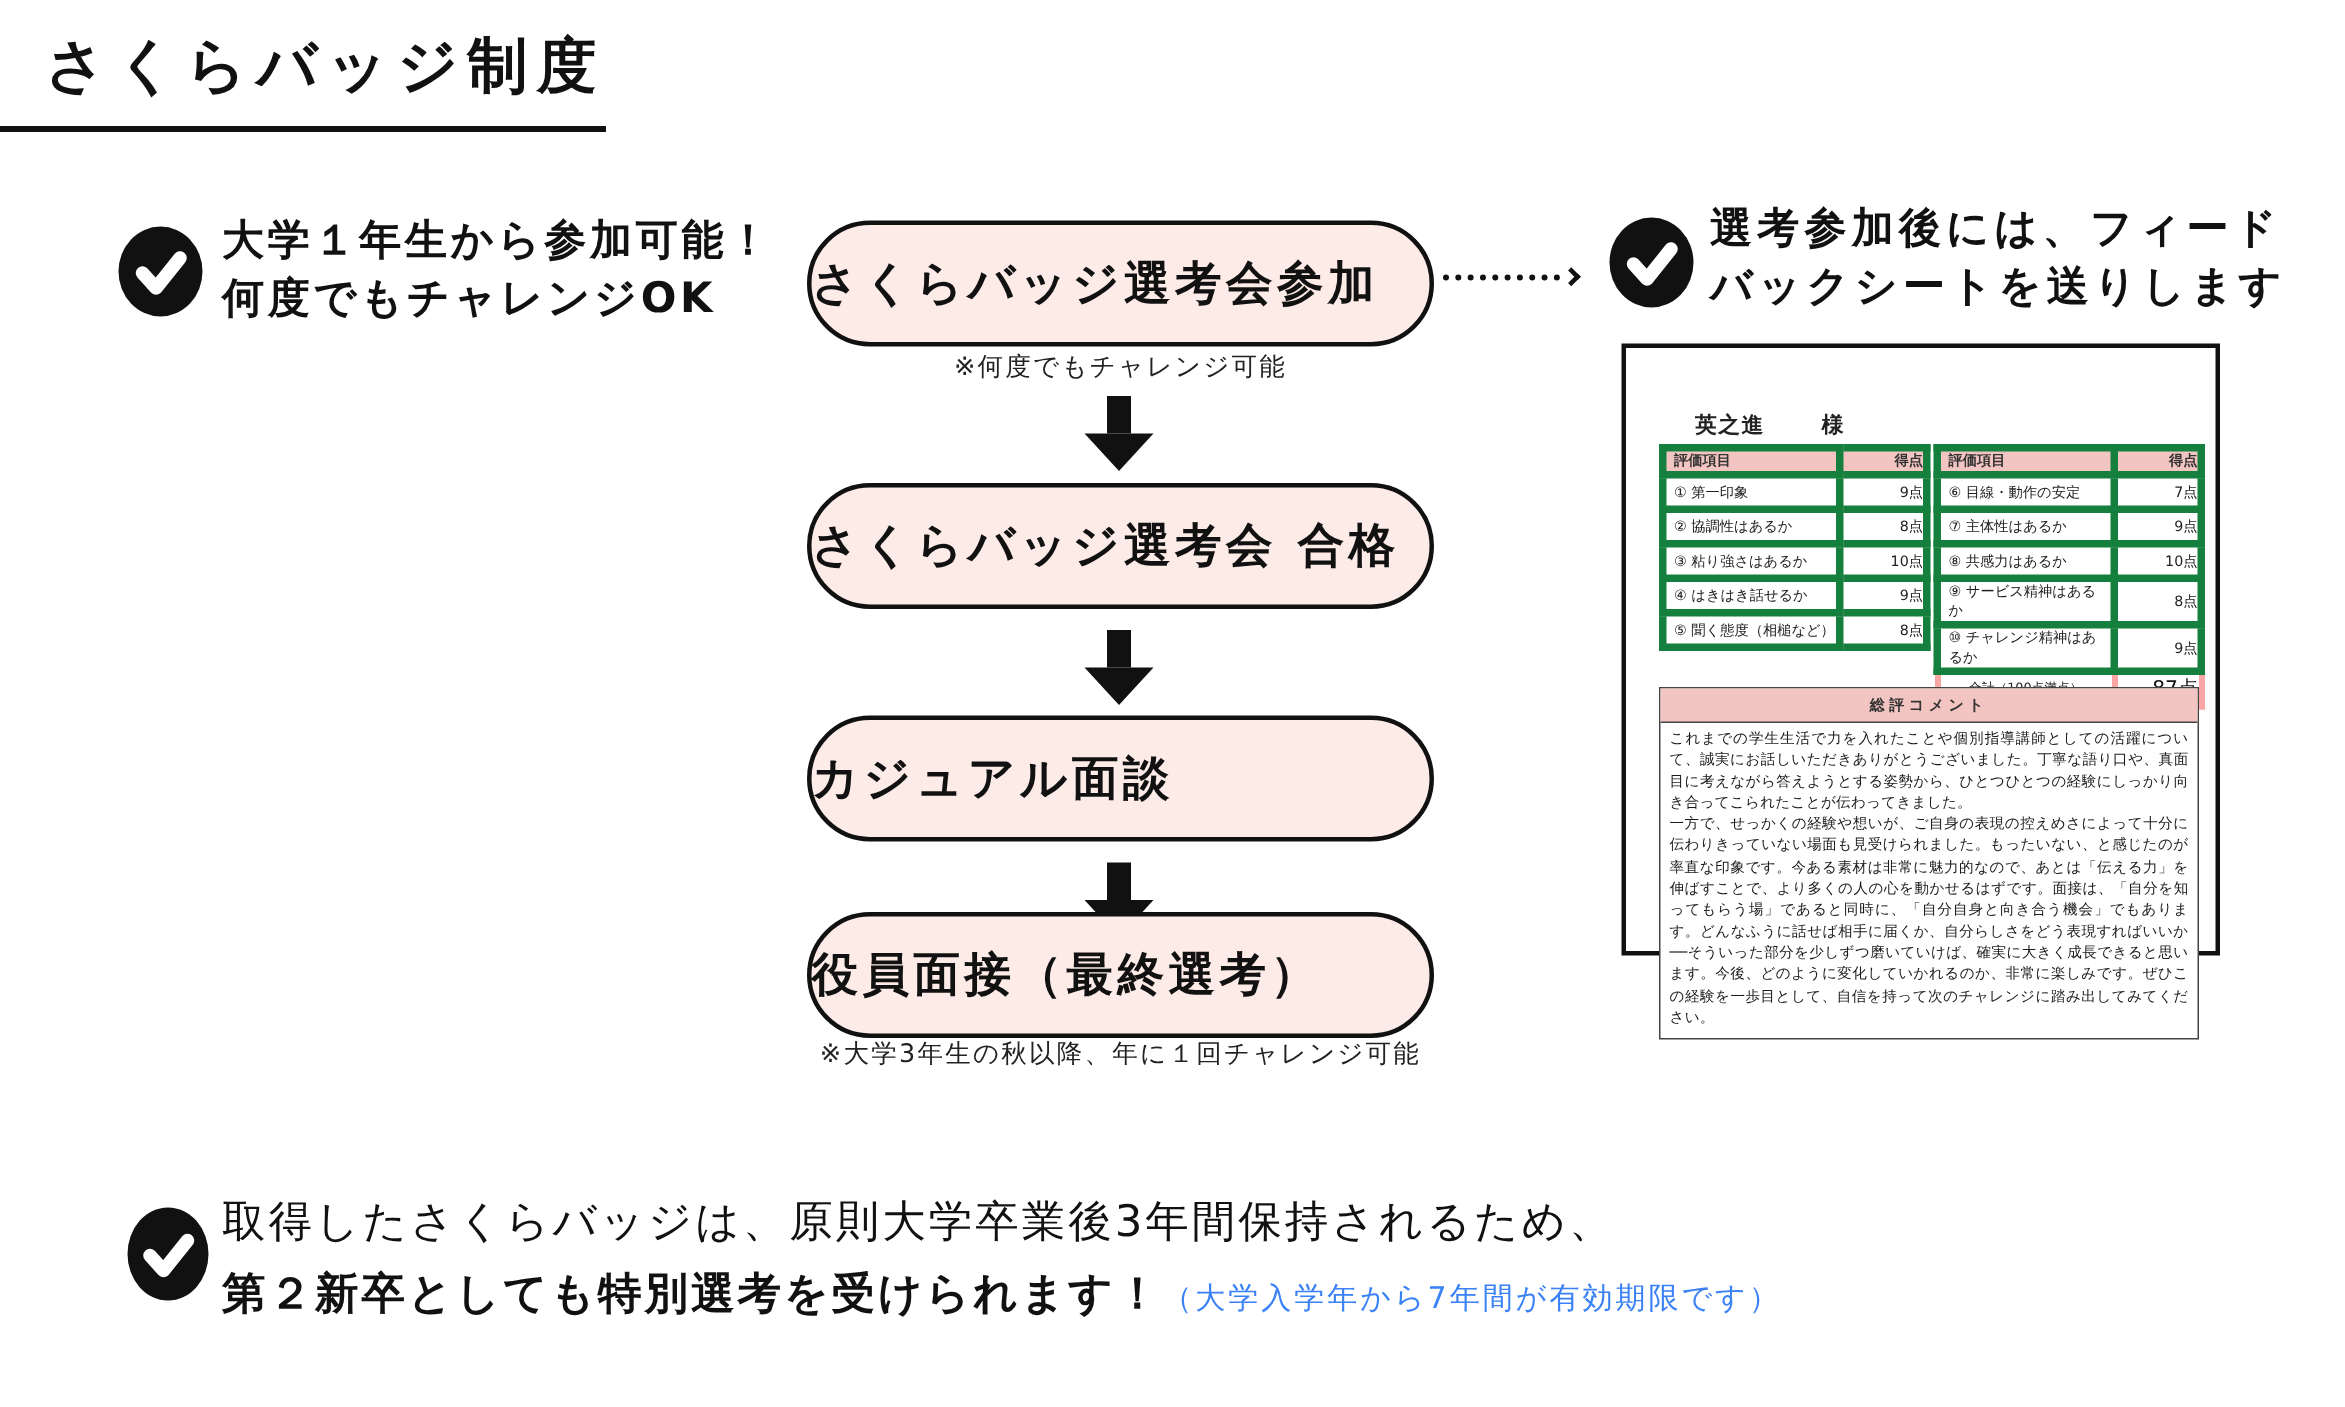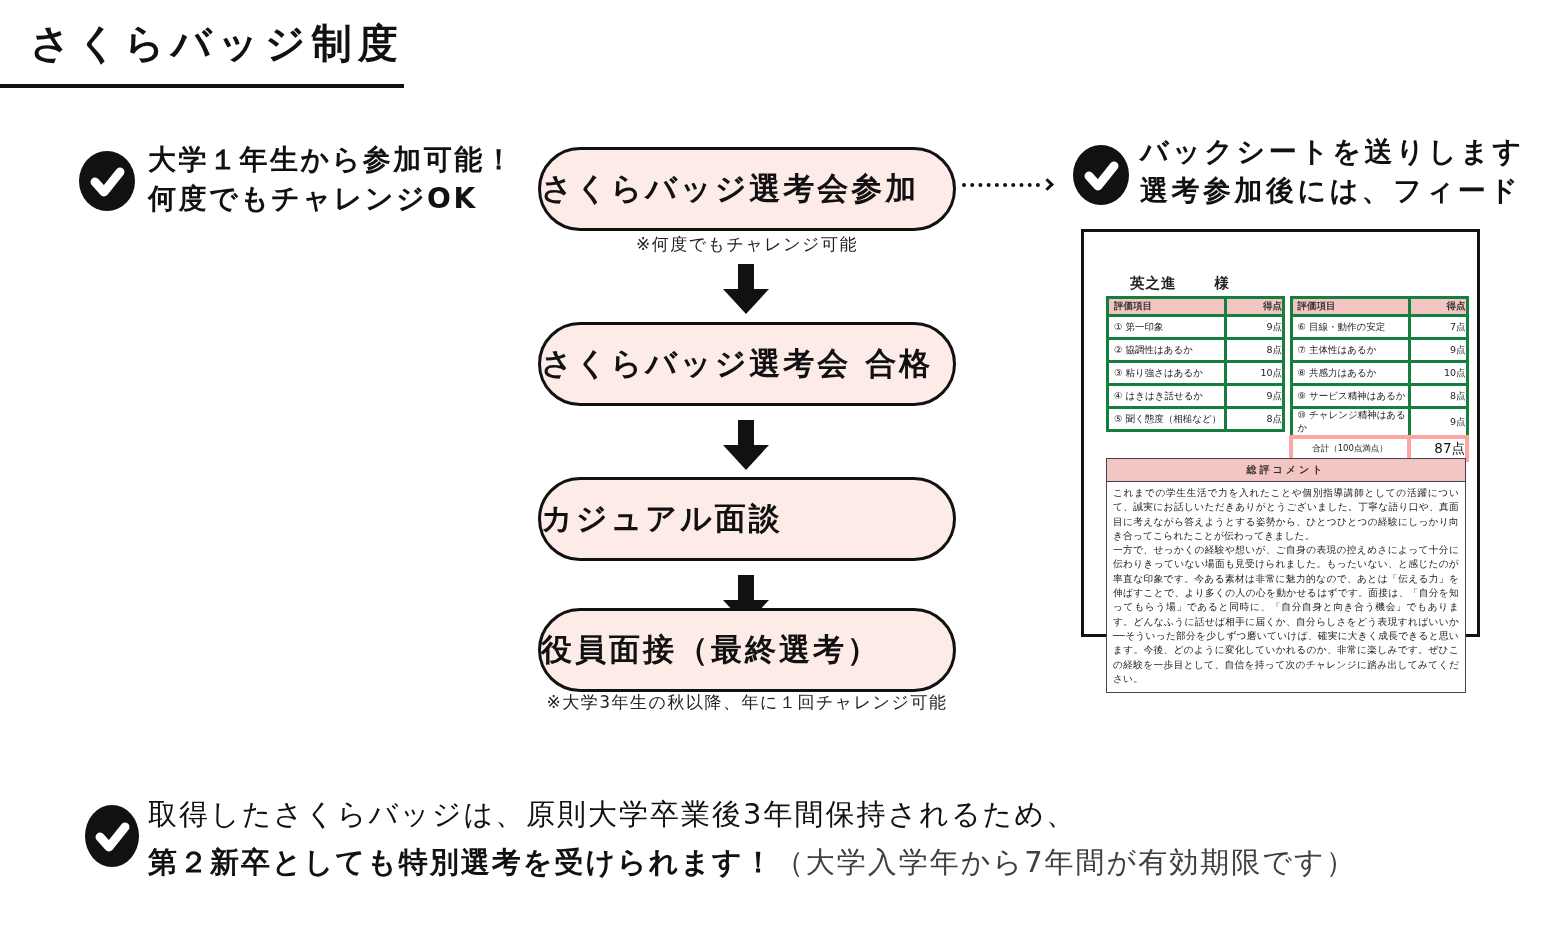--- a/index.html
+++ b/index.html
@@ -75,21 +75,21 @@
   }
   .sheet-name .honorific { margin-left:38px; }
 
   .score-table {
     position:absolute; top:64px;
     border-collapse:collapse; table-layout:fixed;
   }
   .score-table.left-t { left:22px; }
   .score-table.right-t { left:205px; }
   .score-table td {
-    border:3px solid #15803d; font-size:9.5px; color:#222;
+    border:5px solid #15803d; font-size:9.5px; color:#222;
     height:23px; vertical-align:middle;
   }
   .score-table .hdr td {
     background:#f3c5c2; text-align:center; font-weight:700; height:18px; color:#333;
   }
   .score-table td.item { width:118px; text-align:left; padding-left:5px; }
   .score-table td.score { width:58px; text-align:right; }
   .score-table tr.total td { border:4px solid #fca5a5; }
   .score-table tr.total td.item { text-align:center; font-size:8.5px; padding-left:0; }
   .score-table tr.total td.score { font-size:13.5px; font-weight:500; color:#111; }
@@ -112,21 +112,21 @@
   
   .bottom-line1 {
     position:absolute; left:148px; top:795px;
     font-size:29px; font-weight:400; letter-spacing:2px; color:#111; white-space:nowrap;
   }
   .bottom-line2 {
     position:absolute; left:148px; top:843px;
     font-size:29px; letter-spacing:2px; color:#111; white-space:nowrap;
   }
   .bottom-line2 .b { font-weight:700; }
-  .bottom-line2 .l { font-weight:400; font-size:29px; color:#404040; }
+  .bottom-line2 .l { font-weight:400; font-size:20px; color:#3b82f6; }
 </style>
 </head>
 <body>
 
 <div class="title">さくらバッジ制度</div>
 <div class="title-underline"></div>
 
 <div class="check-icon" style="left:78px; top:150px;">
   <svg width="58" height="62" viewBox="0 0 58 62">
     <ellipse cx="29" cy="31" rx="28" ry="30" fill="#111"></ellipse>
@@ -175,22 +175,22 @@
 </div>
 <div class="flow-note wide" style="top:691px;">※大学3年生の秋以降、年に１回チャレンジ可能</div>
 
 <div class="check-icon" style="left:1072px; top:144px;">
   <svg width="58" height="62" viewBox="0 0 58 62">
     <ellipse cx="29" cy="31" rx="28" ry="30" fill="#111"></ellipse>
     <path d="M17 32 L26 42 L42 22" fill="none" stroke="#fff" stroke-width="9" stroke-linecap="round" stroke-linejoin="round"></path>
   </svg>
 </div>
 <div class="note-text" style="left:1140px; top:132px; letter-spacing:3.5px;">
+  <div>選考参加後には、フィード</div>
   <div>バックシートを送りします</div>
-  <div>選考参加後には、フィード</div>
 </div>
 
 <div class="sheet">
   <div class="sheet-name">
     <span>英之進</span><span class="honorific">様</span>
   </div>
 
   <table class="score-table left-t">
     <tbody>
         <tr class="hdr">

